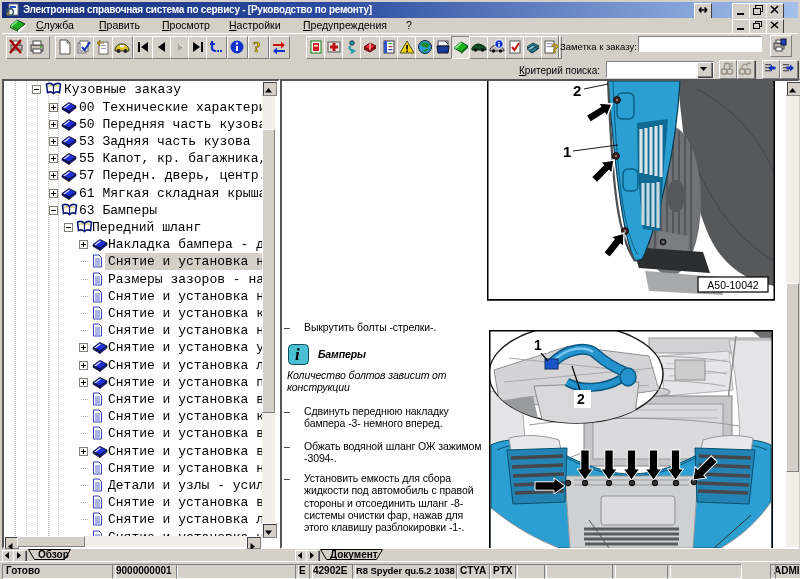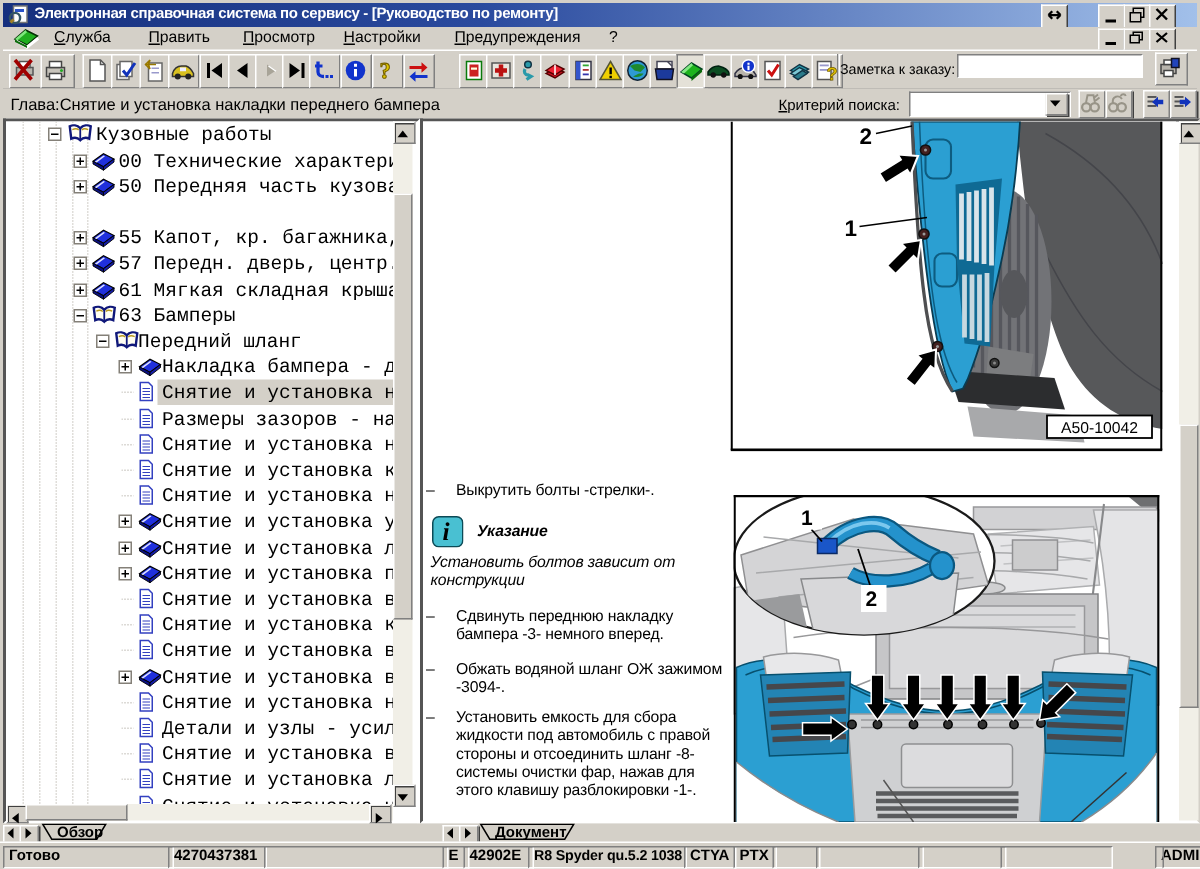--- a/index.html
+++ b/index.html
@@ -292,21 +292,20 @@
         <svg width="16" height="16">
           <rect x="2" y="5" width="10" height="6" fill="#b8b4ac" stroke="#444"></rect>
           <rect x="4" y="2" width="6" height="3" fill="#fff" stroke="#444"></rect>
           <rect x="4" y="9" width="6" height="4" fill="#fff" stroke="#444"></rect>
           <rect x="9" y="1" width="5" height="6" fill="#2244bb" stroke="#112"></rect>
         </svg>
       </div>
 </div>
 
 <div class="abs" id="chapterbar">
-<div class="abs" style="left:5px;top:5px">Глава:Снятие и установка накладки переднего бампера</div>
 <div class="abs" style="left:517px;top:6px;font-size:10px"><u>К</u>ритерий поиска:</div>
 <div class="abs sunk" style="left:604px;top:2px;width:106px;height:15px;background:#fff"></div>
 <div class="abs raised" style="left:695px;top:3px;width:13px;height:13px"><svg width="11" height="11">
           <path d="M2,4 L9,4 L5.5,8 Z" fill="#000"></path>
         </svg></div>
 <div class="abs raised" style="left:717px;top:1px;width:16px;height:17px"><svg width="14" height="15">
           <circle cx="4.2" cy="10.5" r="2.8" fill="none" stroke="#989488" stroke-width="1.5"></circle>
           <circle cx="9.8" cy="10.5" r="2.8" fill="none" stroke="#989488" stroke-width="1.5"></circle>
           <path d="M4,7.5 L5,2.5 L9,2.5 L10,7.5 M9,4.5 L12,2 M10.5,6 L13,4" fill="none" stroke="#989488" stroke-width="1.3"></path>
         </svg></div>
@@ -336,41 +335,51 @@
       <div class="abs" style="left:33px;top:0;width:1px;height:455px;background-image:linear-gradient(#c0bcb4 50%,transparent 50%);background-size:1px 2px;"></div>
       <div class="abs" style="left:44px;top:0;width:1px;height:455px;background-image:linear-gradient(#c0bcb4 50%,transparent 50%);background-size:1px 2px;"></div>
       <div class="abs" style="left:54px;top:0;width:1px;height:455px;background-image:linear-gradient(#c0bcb4 50%,transparent 50%);background-size:1px 2px;"></div>
 <div class="row" style="top:0px">
         <div class="exp" style="left:28px"></div>
         <svg class="ticon" style="left:41px" width="17" height="14">
           <path d="M8.5,3.5 C6.5,1.2 3.5,1.2 1.5,2.2 L2.5,10.5 C4.5,9.5 6.8,9.8 8.5,11.5 C10.2,9.8 12.5,9.5 14.5,10.5 L15.5,2.2 C13.5,1.2 10.5,1.2 8.5,3.5 Z" fill="#fffef2" stroke="#10187a" stroke-width="1.6"></path>
           <path d="M8.5,3.5 L8.5,11.5" stroke="#10187a" stroke-width="1.2"></path>
           <path d="M3.2,4.4 C5,3.6 6.5,3.7 7.5,4.6 M9.5,4.6 C10.5,3.7 12,3.6 13.8,4.4" stroke="#b89820" stroke-width="0.9" fill="none"></path>
         </svg>
-        <div class="rowtxt" style="left:60px">Кузовные работы</div>
+        <div class="rowtxt" style="left:60px">Кузовные заказу</div>
       </div>
 <div class="row" style="top:18px">
         <div class="exp expplus" style="left:45px"></div>
         <svg class="ticon" style="left:57px" width="16" height="14">
           <path d="M1,7.5 L8,2.5 L15,6 L8,11.2 Z" fill="#2030dd" stroke="#000" stroke-width="0.8"></path>
           <path d="M2,8 L8,3.6 L9,4.2 L3,8.7 Z" fill="#dde0ff"></path>
           <path d="M1,7.5 L1,9.3 L8,13.5 L8,11.2 Z" fill="#0a1080" stroke="#000" stroke-width="0.6"></path>
           <path d="M8,11.2 L8,13.5 L15,8 L15,6 Z" fill="#141ca8" stroke="#000" stroke-width="0.6"></path>
         </svg>
         <div class="rowtxt" style="left:75px">00 Технические характеристики</div>
       </div>
 <div class="row" style="top:35px">
         <div class="exp expplus" style="left:45px"></div>
         <svg class="ticon" style="left:57px" width="16" height="14">
           <path d="M1,7.5 L8,2.5 L15,6 L8,11.2 Z" fill="#2030dd" stroke="#000" stroke-width="0.8"></path>
           <path d="M2,8 L8,3.6 L9,4.2 L3,8.7 Z" fill="#dde0ff"></path>
           <path d="M1,7.5 L1,9.3 L8,13.5 L8,11.2 Z" fill="#0a1080" stroke="#000" stroke-width="0.6"></path>
           <path d="M8,11.2 L8,13.5 L15,8 L15,6 Z" fill="#141ca8" stroke="#000" stroke-width="0.6"></path>
         </svg>
         <div class="rowtxt" style="left:75px">50 Передняя часть кузова</div>
+      </div>
+<div class="row" style="top:52px">
+        <div class="exp expplus" style="left:45px"></div>
+        <svg class="ticon" style="left:57px" width="16" height="14">
+          <path d="M1,7.5 L8,2.5 L15,6 L8,11.2 Z" fill="#2030dd" stroke="#000" stroke-width="0.8"></path>
+          <path d="M2,8 L8,3.6 L9,4.2 L3,8.7 Z" fill="#dde0ff"></path>
+          <path d="M1,7.5 L1,9.3 L8,13.5 L8,11.2 Z" fill="#0a1080" stroke="#000" stroke-width="0.6"></path>
+          <path d="M8,11.2 L8,13.5 L15,8 L15,6 Z" fill="#141ca8" stroke="#000" stroke-width="0.6"></path>
+        </svg>
+        <div class="rowtxt" style="left:75px">53 Задняя часть кузова</div>
       </div>
 <div class="row" style="top:69px">
         <div class="exp expplus" style="left:45px"></div>
         <svg class="ticon" style="left:57px" width="16" height="14">
           <path d="M1,7.5 L8,2.5 L15,6 L8,11.2 Z" fill="#2030dd" stroke="#000" stroke-width="0.8"></path>
           <path d="M2,8 L8,3.6 L9,4.2 L3,8.7 Z" fill="#dde0ff"></path>
           <path d="M1,7.5 L1,9.3 L8,13.5 L8,11.2 Z" fill="#0a1080" stroke="#000" stroke-width="0.6"></path>
           <path d="M8,11.2 L8,13.5 L15,8 L15,6 Z" fill="#141ca8" stroke="#000" stroke-width="0.6"></path>
         </svg>
         <div class="rowtxt" style="left:75px">55 Капот, кр. багажника, крышки</div>
@@ -586,22 +595,22 @@
 <div class="abs" style="left:17px;top:536px;width:68px;height:11px;background:#d4d0c8;border:1px solid;border-color:#fff #808080 #808080 #fff;box-sizing:border-box"></div>
 
 <div class="abs" id="docpane"></div>
 <div class="abs" id="docinner" style="left:282px;top:81px;width:502px;height:466px;">
 <div class="doctxt" style="left:2px;top:240px">–</div>
 <div class="doctxt" style="left:22px;top:240px">Выкрутить болты -стрелки-.</div>
 <svg class="abs" style="left:6px;top:263px" width="21" height="21">
         <rect x="0.5" y="0.5" width="20" height="20" rx="4" fill="#49c0d2" stroke="#0c4a56"></rect>
         <text x="7" y="16" font-family="Liberation Serif,serif" font-size="17" font-weight="bold" font-style="italic" fill="#000">i</text>
       </svg>
-<div class="doctxt" style="left:36px;top:267px;font-weight:bold;font-style:italic">Указание</div>
-<div class="doctxt" style="left:5px;top:288px;font-style:italic">Установить болтов зависит от</div>
+<div class="doctxt" style="left:36px;top:267px;font-weight:bold;font-style:italic">Бамперы</div>
+<div class="doctxt" style="left:5px;top:288px;font-style:italic">Количество болтов зависит от</div>
 <div class="doctxt" style="left:5px;top:300px;font-style:italic">конструкции</div>
 <div class="doctxt" style="left:2px;top:324px">–</div>
 <div class="doctxt" style="left:22px;top:324px">Сдвинуть переднюю накладку</div>
 <div class="doctxt" style="left:22px;top:336px">бампера -3- немного вперед.</div>
 <div class="doctxt" style="left:2px;top:359px">–</div>
 <div class="doctxt" style="left:22px;top:359px">Обжать водяной шланг ОЖ зажимом</div>
 <div class="doctxt" style="left:22px;top:371px">-3094-.</div>
 <div class="doctxt" style="left:2px;top:391px">–</div>
 <div class="doctxt" style="left:22px;top:391px">Установить емкость для сбора</div>
 <div class="doctxt" style="left:22px;top:403px">жидкости под автомобиль с правой</div>
@@ -761,21 +770,21 @@
           <path d="M3,1 L7,4.5 L3,8 Z" fill="#000"></path>
         </svg></div>
 <svg class="abs" style="left:318px;top:0px" width="76" height="12">
         <path d="M2.5,0.5 L64.5,0.5 L58.5,10.5 L8.5,10.5 Z" fill="#d4d0c8" stroke="#000" stroke-width="1"></path>
         <text x="12" y="9" font-size="10" font-weight="bold" font-family="Liberation Sans,sans-serif">Документ</text>
       </svg>
 </div>
 
 <div class="abs" id="statusbar">
 <div class="sfield" style="left:2px;width:106px">Готово</div>
-<div class="sfield" style="left:112px;width:58px">4270437381</div>
+<div class="sfield" style="left:112px;width:58px">9000000001</div>
 <div class="sfield" style="left:176px;width:115px"></div>
 <div class="sfield" style="left:295px;width:10px">E</div>
 <div class="sfield" style="left:309px;width:39px">42902E</div>
 <div class="sfield" style="left:352px;width:98px;font-size:9.5px;letter-spacing:-0.1px">R8 Spyder qu.5.2 1038</div>
 <div class="sfield" style="left:456px;width:27px">CTYA</div>
 <div class="sfield" style="left:489px;width:21px">PTX</div>
 <div class="sfield" style="left:515px;width:24px"></div>
 <div class="sfield" style="left:544px;width:64px"></div>
 <div class="sfield" style="left:612px;width:51px"></div>
 <div class="sfield" style="left:667px;width:67px"></div>

